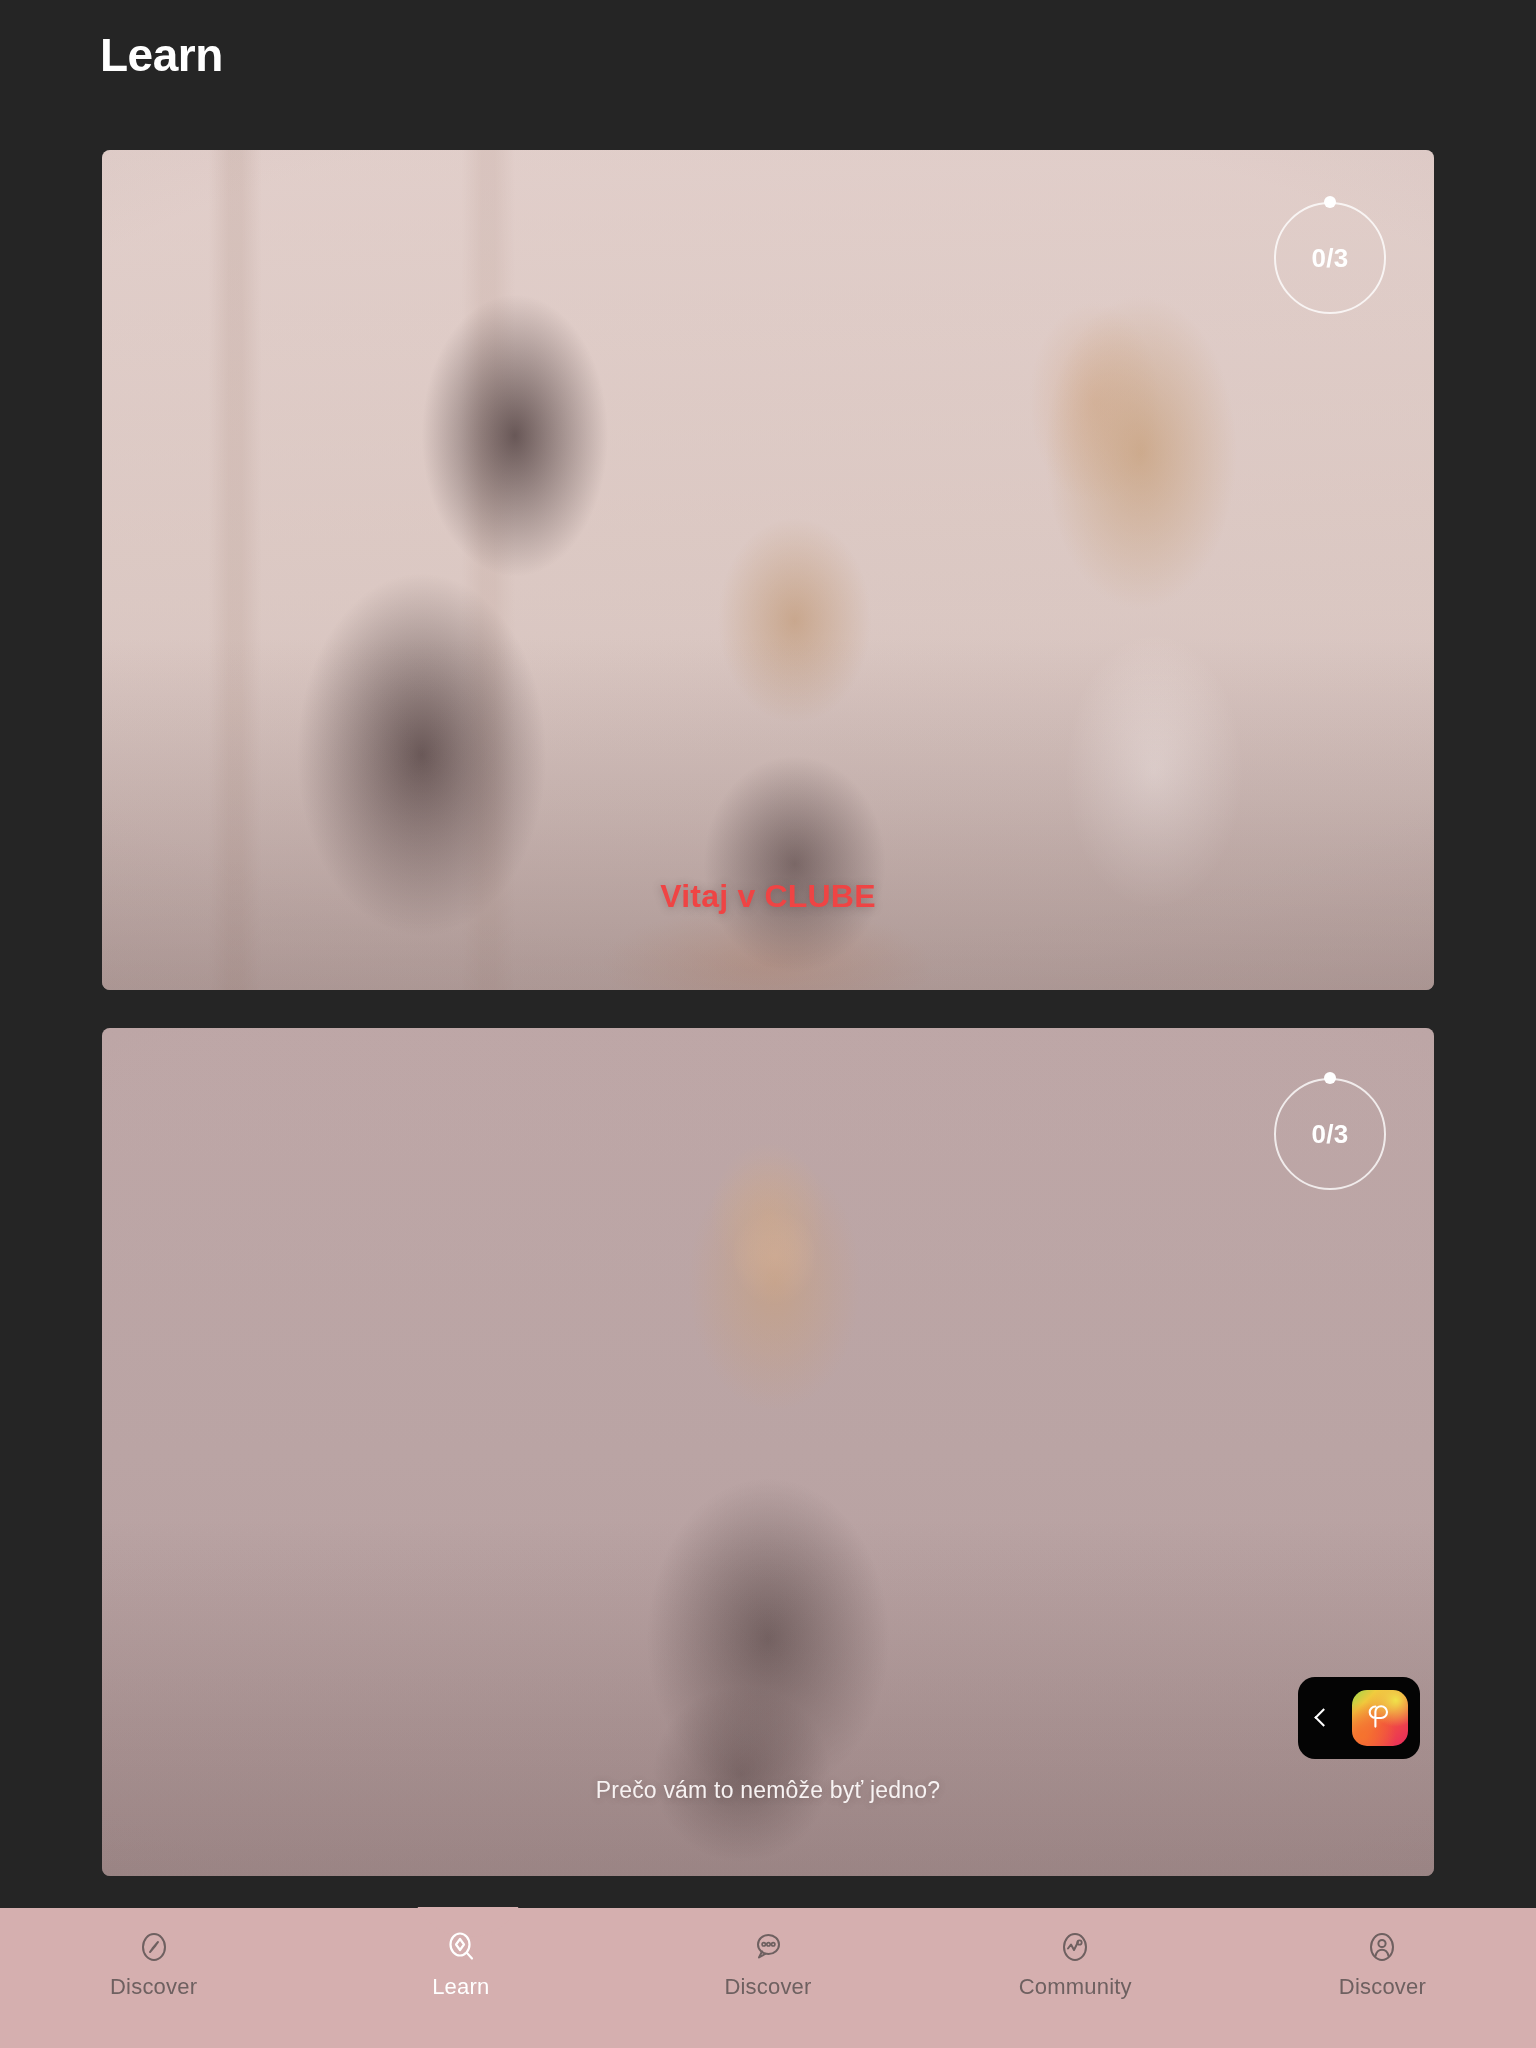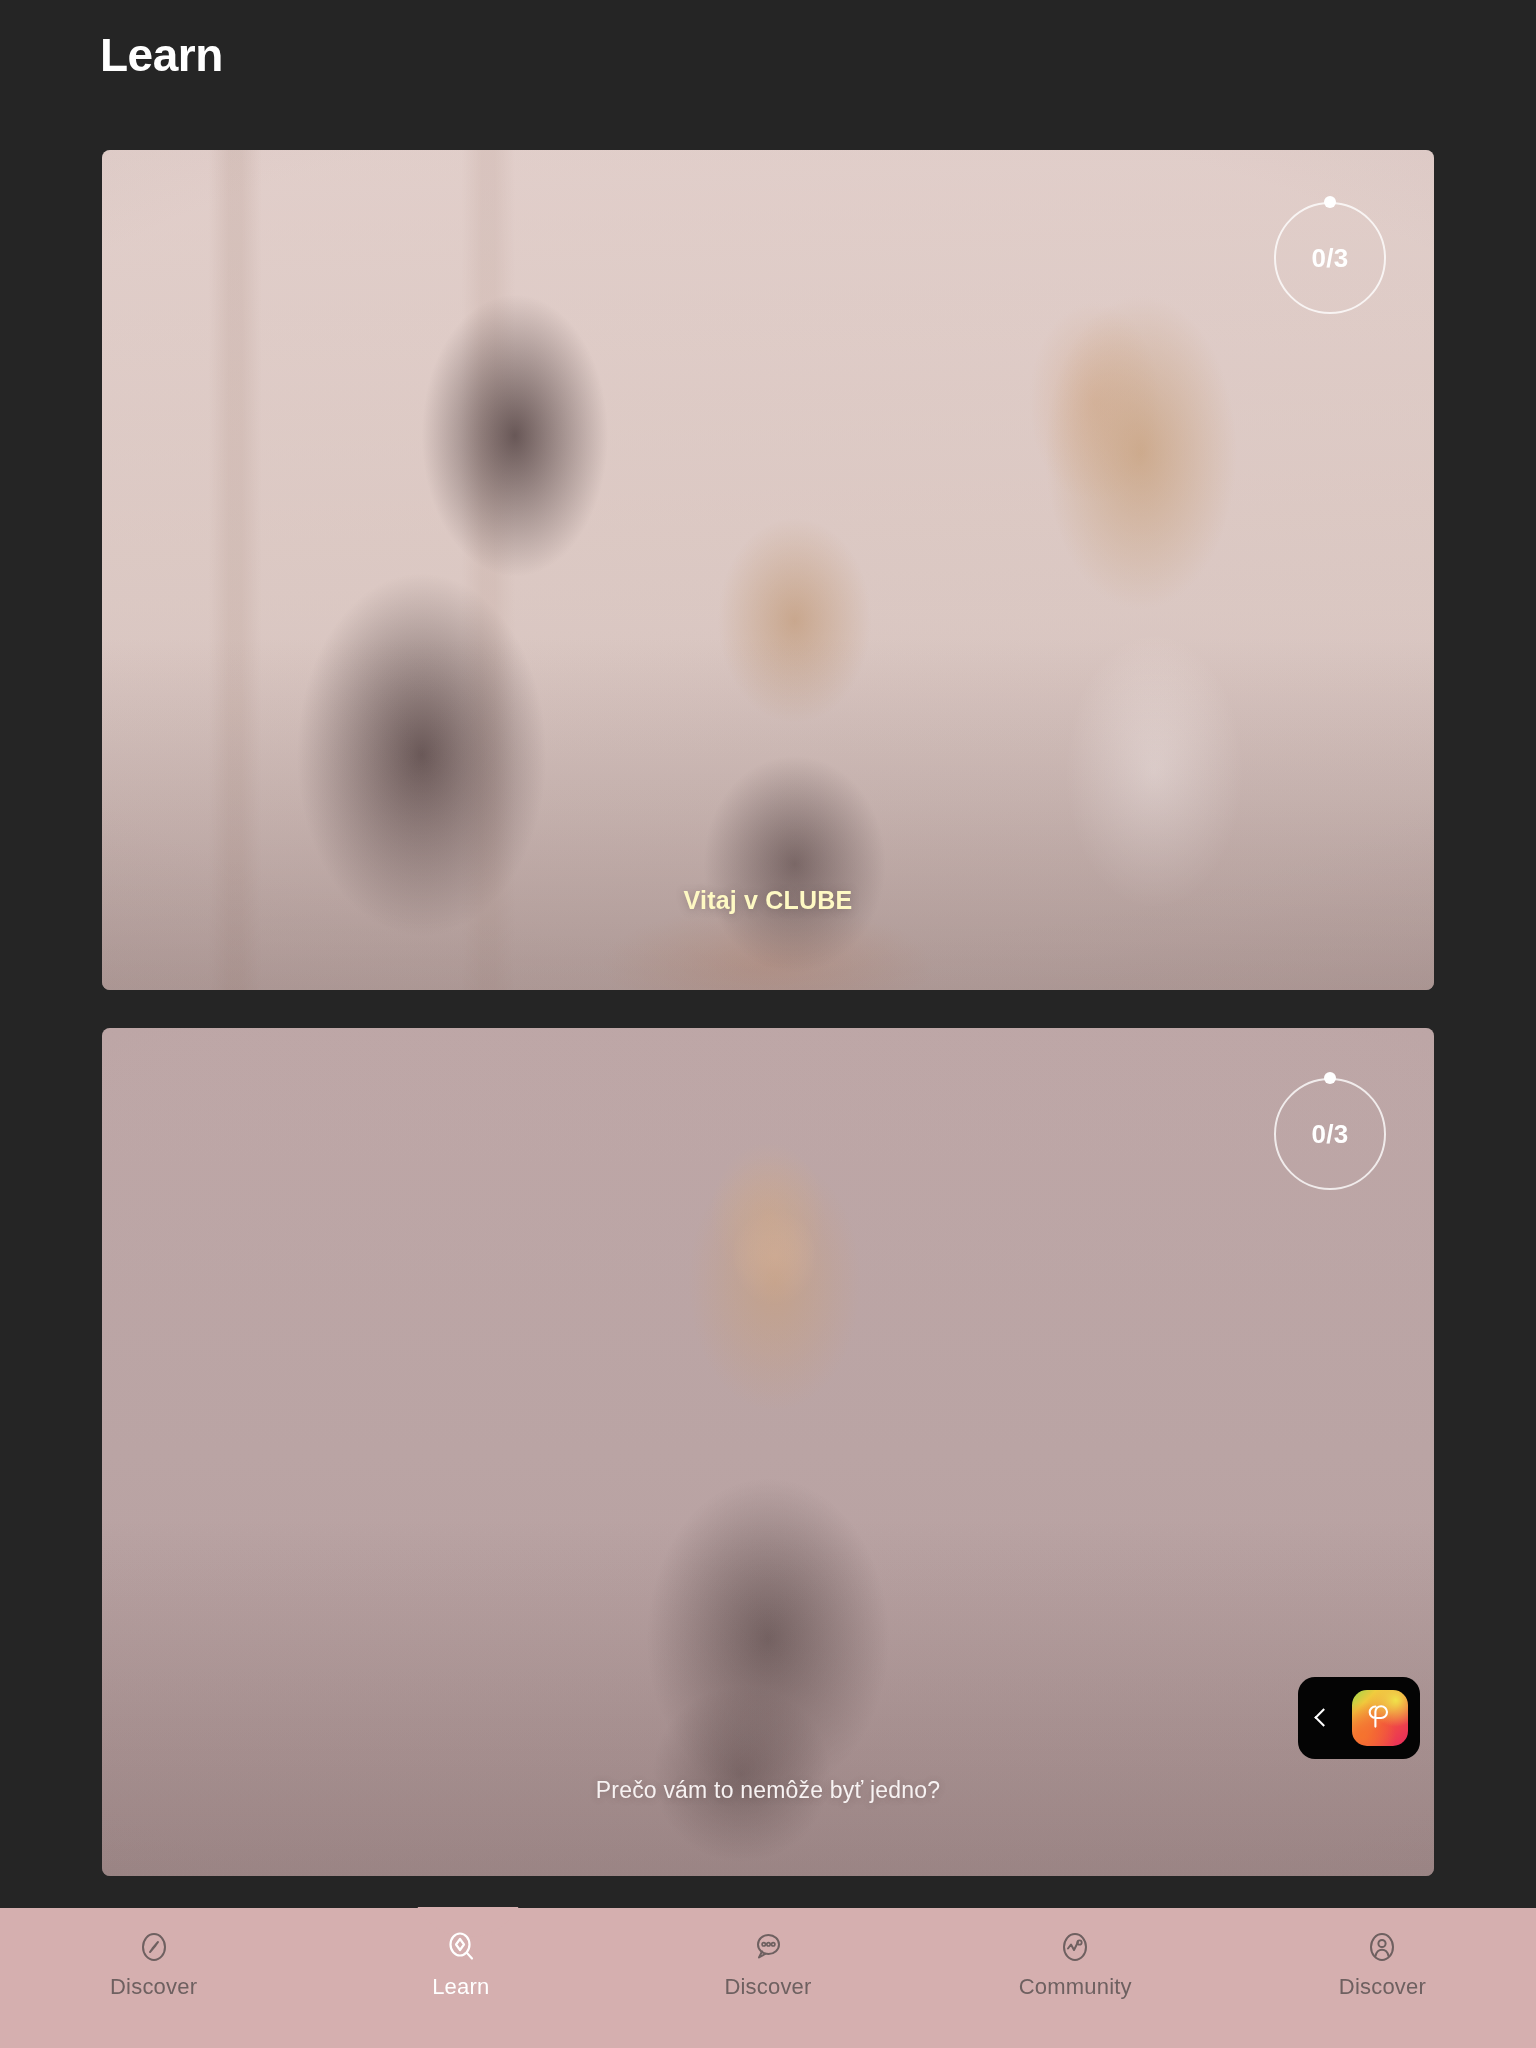--- a/index.html
+++ b/index.html
@@ -123,23 +123,23 @@
   .caption {
     position: absolute;
     left: 0; right: 0;
     text-align: center;
     padding: 0 60px;
   }
   .card-1 .caption { bottom: 74px; }
   .card-2 .caption { bottom: 72px; }
 
   .caption-title {
-    font-size: 25px;
+    font-size: 32px;
     font-weight: 700;
-    color: #fef9c3;
+    color: #ef4444;
     letter-spacing: 0.2px;
     line-height: 1.25;
     text-shadow: 0 1px 8px rgba(80,60,60,0.35);
   }
   .caption-sub {
     margin-top: 13px;
     font-size: 23px;
     font-weight: 400;
     color: #f7f2f2;
     letter-spacing: 0.2px;

